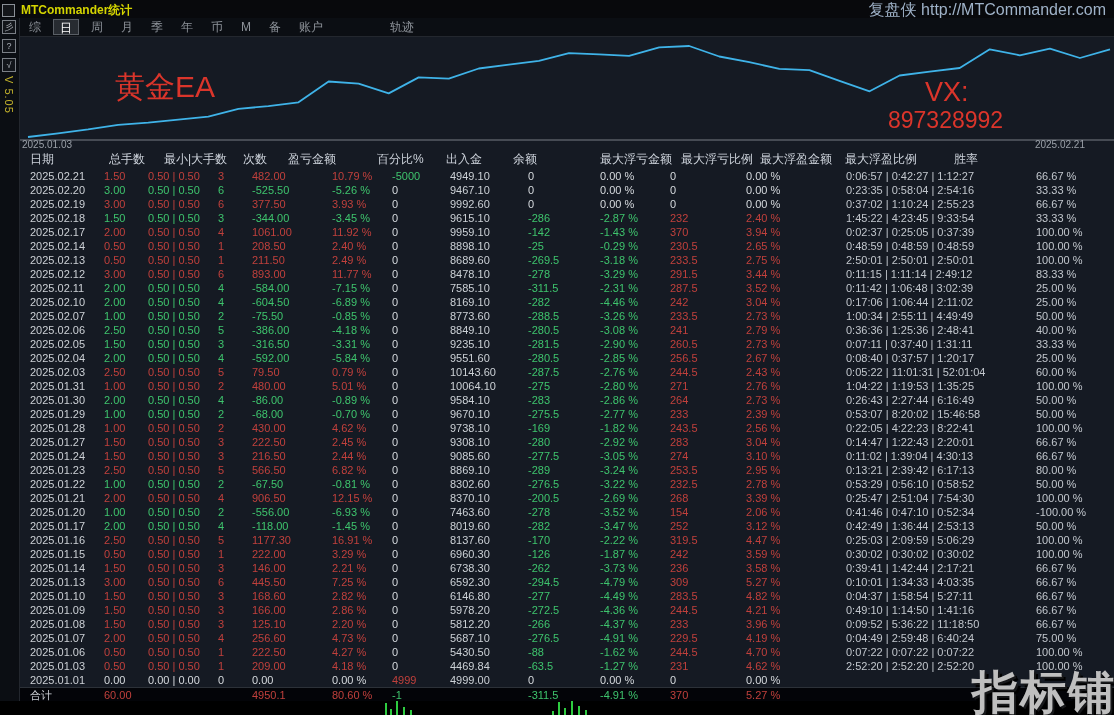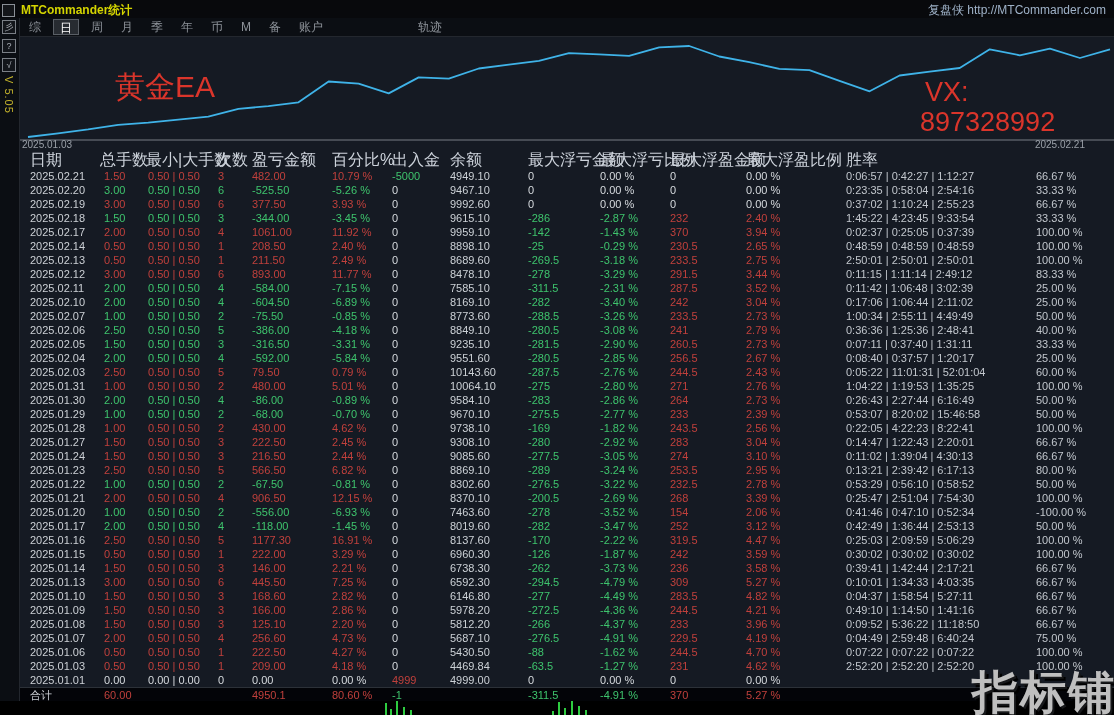--- a/index.html
+++ b/index.html
@@ -4,47 +4,47 @@
 <style>
   html,body{margin:0;padding:0;background:#000;}
   .window{position:relative;width:1114px;height:715px;background:#151a23;overflow:hidden;
           font-family:"Liberation Sans",sans-serif;-webkit-font-smoothing:none;}
   
   .titlebar{position:absolute;left:0;top:0;width:1114px;height:18px;background:#08090c;
             display:flex;justify-content:space-between;align-items:center;box-sizing:border-box;padding:2px 8px 0 2px;}
   .tb-left{display:flex;align-items:center;gap:6px;}
   .tb-box{width:13px;height:13px;border:1px solid #8a8f96;background:#14161a;box-sizing:border-box;}
   .tb-title{color:#d4d400;font-size:12px;font-weight:bold;}
-  .tb-right{color:#9fb2c8;font-size:12px;margin-left:21px;}
+  .tb-right{color:#9fb2c8;font-size:16px;margin-left:21px;}
   
   .menubar{position:absolute;left:20px;top:18px;width:1094px;height:19px;background:#0b0e13;
            display:flex;align-items:center;border-bottom:1px solid #23272e;box-sizing:border-box;}
   .menu-item{color:#8e939a;font-size:12px;padding:0 6px;margin:0 3px;height:16px;line-height:16px;}
   .menu-item.selected{color:#fff;background:#272b31;border:1px solid #5a5f66;box-sizing:border-box;}
-  .menu-item.gap{margin-left:80px;}
+  .menu-item.gap{margin-left:52px;}
   
   .leftstrip{position:absolute;left:0;top:18px;width:20px;height:697px;background:#0b0e13;border-right:1px solid #23272e;box-sizing:border-box;}
   .strip-box{position:absolute;left:2px;width:14px;height:14px;border:1px solid #7a7f86;box-sizing:border-box;
              color:#a9aeb5;font-size:9px;line-height:12px;text-align:center;background:#12151a;}
   .version{position:absolute;left:15px;top:58px;color:#c7b52c;font-size:11px;white-space:nowrap;
            transform:rotate(90deg);transform-origin:0 0;letter-spacing:1px;}
   .bl-mark{position:absolute;left:4px;top:683px;color:#b7bcc2;font-size:10px;}
   
   .chart{position:absolute;left:20px;top:37px;width:1094px;height:113px;background:#151a23;}
   .chart svg{position:absolute;left:0;top:0;}
   .ann{position:absolute;color:#db352b;}
   .a1{left:95px;top:30px;font-size:30px;}
   .a2{left:905px;top:40px;font-size:27px;}
-  .a3{left:868px;top:70px;font-size:27px;margin-left:32px;}
+  .a3{left:868px;top:70px;font-size:23px;}
   .axlabel{position:absolute;top:102px;color:#9aa0a8;font-size:10px;}
   .axlabel.left{left:2px;}
   .axlabel.right{right:29px;}
   
   .grid{display:grid;grid-template-columns:80px 46px 70px 36px 80px 60px 58px 78px 72px 70px 76px 82px 190px 1fr;}
-  .thead{position:absolute;left:20px;top:150px;width:882px;height:19px;line-height:19px;font-size:16px;color:#cdd3db;}
+  .thead{position:absolute;left:20px;top:150px;width:882px;height:19px;line-height:19px;font-size:12px;color:#cdd3db;gap:9px;}
   .thead .th{white-space:nowrap;overflow:visible;}
   .thead .th:first-child{padding-left:10px;}
   .thead .th:nth-child(13),.thead .th:nth-child(14){padding-left:18px;}
   .tbody{position:absolute;left:20px;top:169px;width:1094px;}
   .tr{height:14px;line-height:14px;font-size:11px;white-space:nowrap;}
   .tr>div{overflow:visible;}
   .tr>div:first-child{padding-left:10px;}
   .tr>div:nth-child(2){padding-left:4px;}
   .tr>div:nth-child(3),.tr>div:nth-child(4){padding-left:2px;}
   .tr>div:nth-child(13),.tr>div:nth-child(14){padding-left:18px;}
@@ -272,21 +272,21 @@
       <div class="tr grid">
         <div class="c-date">2025.02.10</div>
         <div class="c-green">2.00</div>
         <div class="c-green">0.50 | 0.50</div>
         <div class="c-green">4</div>
         <div class="c-green">-604.50</div>
         <div class="c-green">-6.89 %</div>
         <div class="c-txt">0</div>
         <div class="c-bal">8169.10</div>
         <div class="c-green">-282</div>
-        <div class="c-green">-3.40 %</div>
+        <div class="c-green">-4.46 %</div>
         <div class="c-red">242</div>
         <div class="c-red">3.04 %</div>
         <div class="c-dim">0:17:06 | 1:06:44 | 2:11:02</div>
         <div class="c-dim">25.00 %</div>
       </div>
       <div class="tr grid">
         <div class="c-date">2025.02.07</div>
         <div class="c-green">1.00</div>
         <div class="c-green">0.50 | 0.50</div>
         <div class="c-green">2</div>

